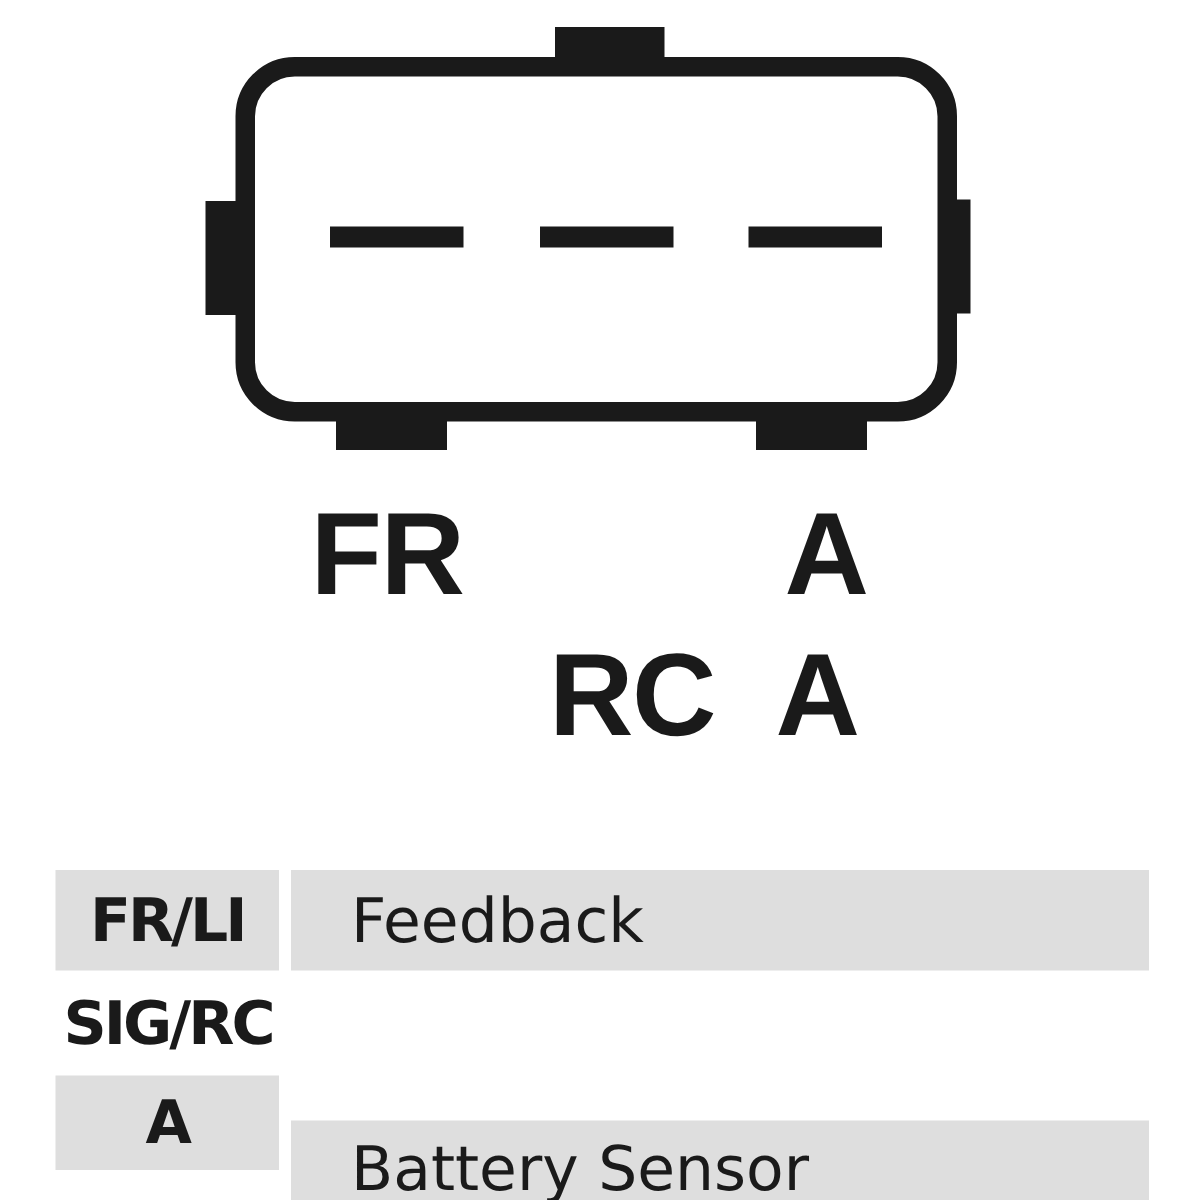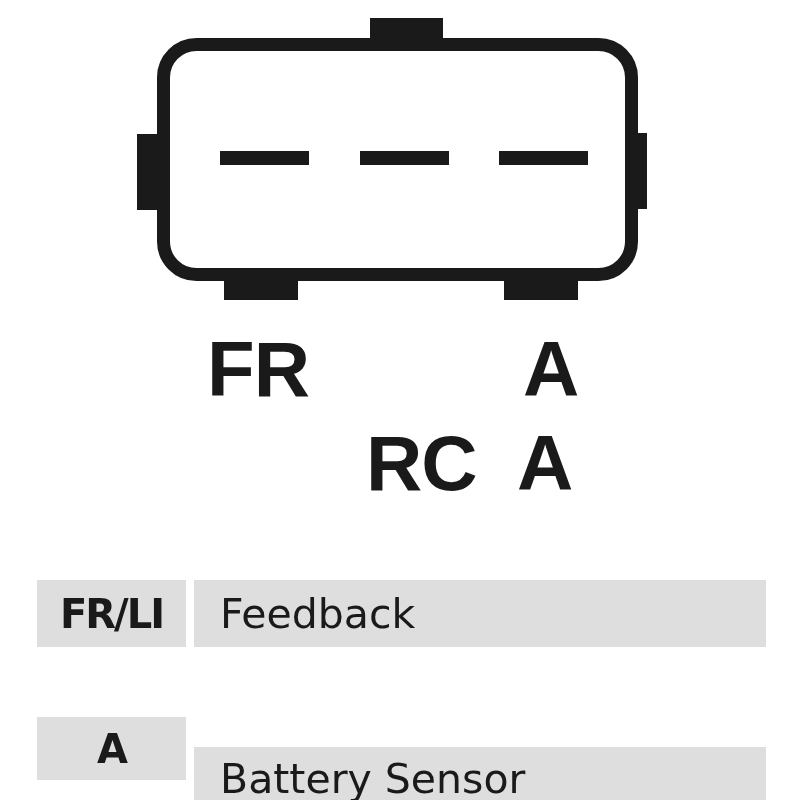--- a/index.html
+++ b/index.html
@@ -5,21 +5,21 @@
   html, body { margin:0; padding:0; background:#ffffff; }
   body { width:800px; height:800px; position:relative; overflow:hidden; font-family:"Liberation Sans", sans-serif; }
   .diagram { position:absolute; left:0; top:0; width:800px; height:320px; }
   .pin-labels { position:absolute; left:0; width:800px; color:#1a1a1a; font-weight:bold; font-size:78px; line-height:1; letter-spacing:-1px; }
   .pin-row { position:absolute; left:0; width:800px; height:90px; }
   .pin-row span { position:absolute; top:0; }
   .legend-table { position:absolute; left:0; top:0; width:800px; height:800px; }
   .cell { position:absolute; box-sizing:border-box; display:flex; align-items:center; color:#1a1a1a; }
   .cell.shaded { background:#dedede; }
   .cell.code { justify-content:center; font-family:"DejaVu Sans", sans-serif; font-weight:bold; font-size:40px; letter-spacing:-2px; }
-  .cell.desc { padding-left:26px; font-family:"DejaVu Sans", sans-serif; font-weight:normal; font-size:41px; }
+  .cell.desc { padding-left:40px; font-family:"DejaVu Sans", sans-serif; font-weight:normal; font-size:41px; }
 </style>
 </head>
 <body>
 
 <svg class="diagram" width="800" height="320" viewBox="0 0 800 320">
 
   <rect x="370" y="18" width="73" height="30" fill="#1a1a1a"></rect>
 
   <rect x="137" y="134" width="26" height="76" fill="#1a1a1a"></rect>
 
@@ -44,16 +44,17 @@
     <span style="left:354px;margin-left:12px;">RC</span>
     <span style="left:517px;">A</span>
   </div>
 </div>
 
 <div class="legend-table">
 
   <div class="cell code shaded" style="left:37px; top:580px; width:149px; height:67px;">FR/LI</div>
   <div class="cell desc shaded" style="left:194px; top:580px; width:572px; height:67px;">Feedback</div>
 
+  <div class="cell code" style="left:30px; top:650px; width:164px; height:66px;">SIG/RC</div>
 
   <div class="cell code shaded" style="left:37px; top:717px; width:149px; height:63px;">A</div>
   <div class="cell desc shaded" style="left:194px; top:717px; width:572px; height:63px;margin-top:30px;">Battery Sensor</div>
 </div>
 
 </body></html>

